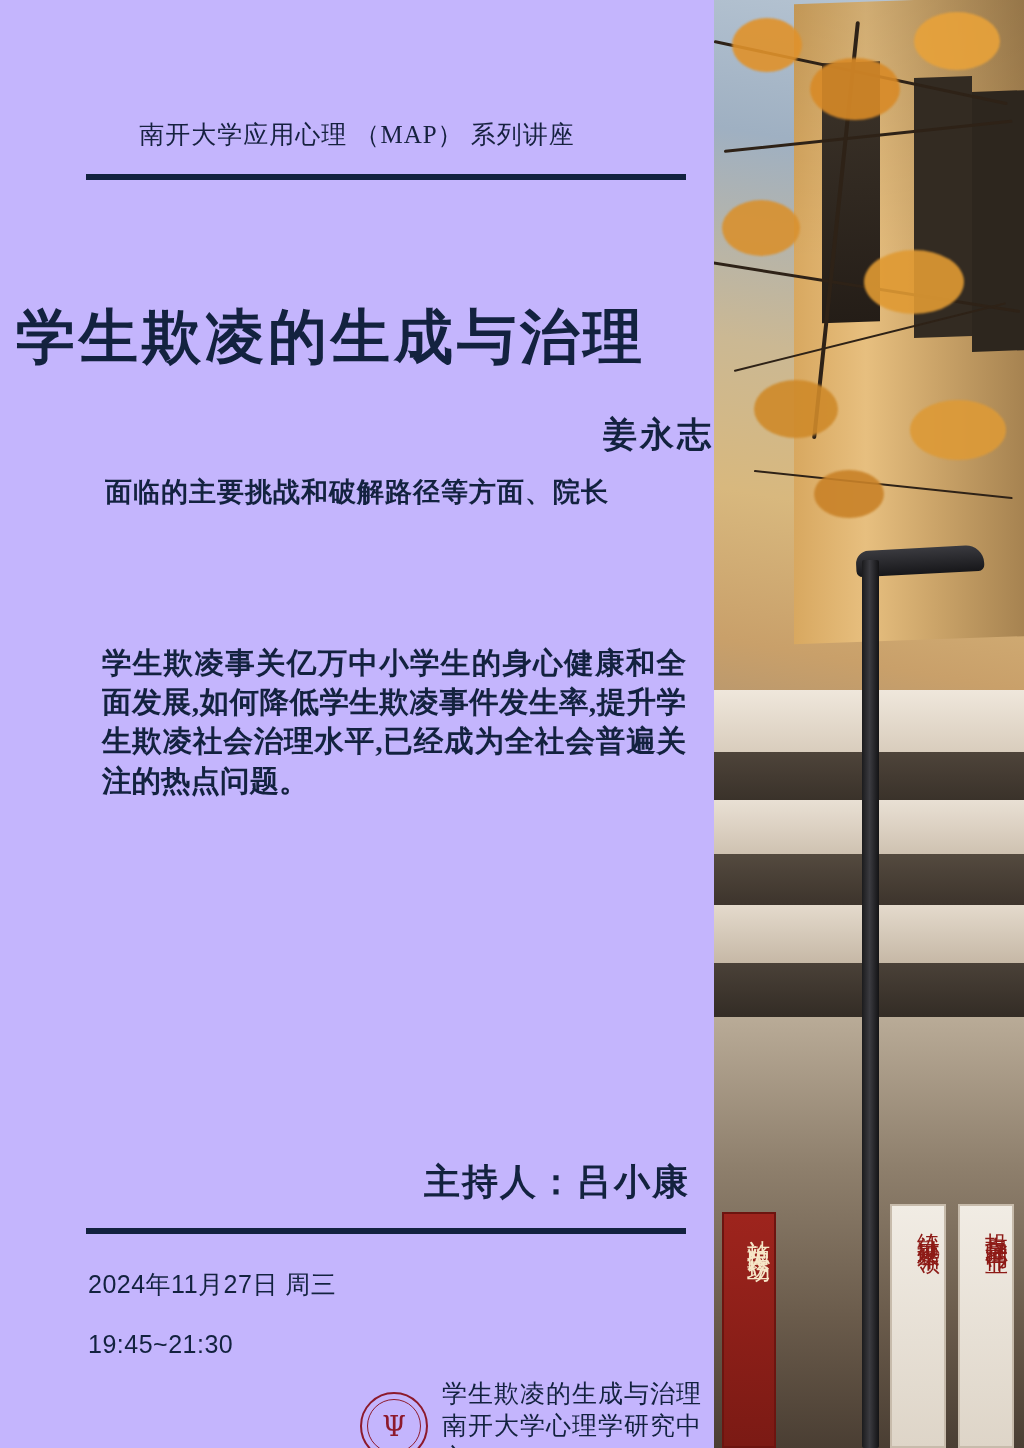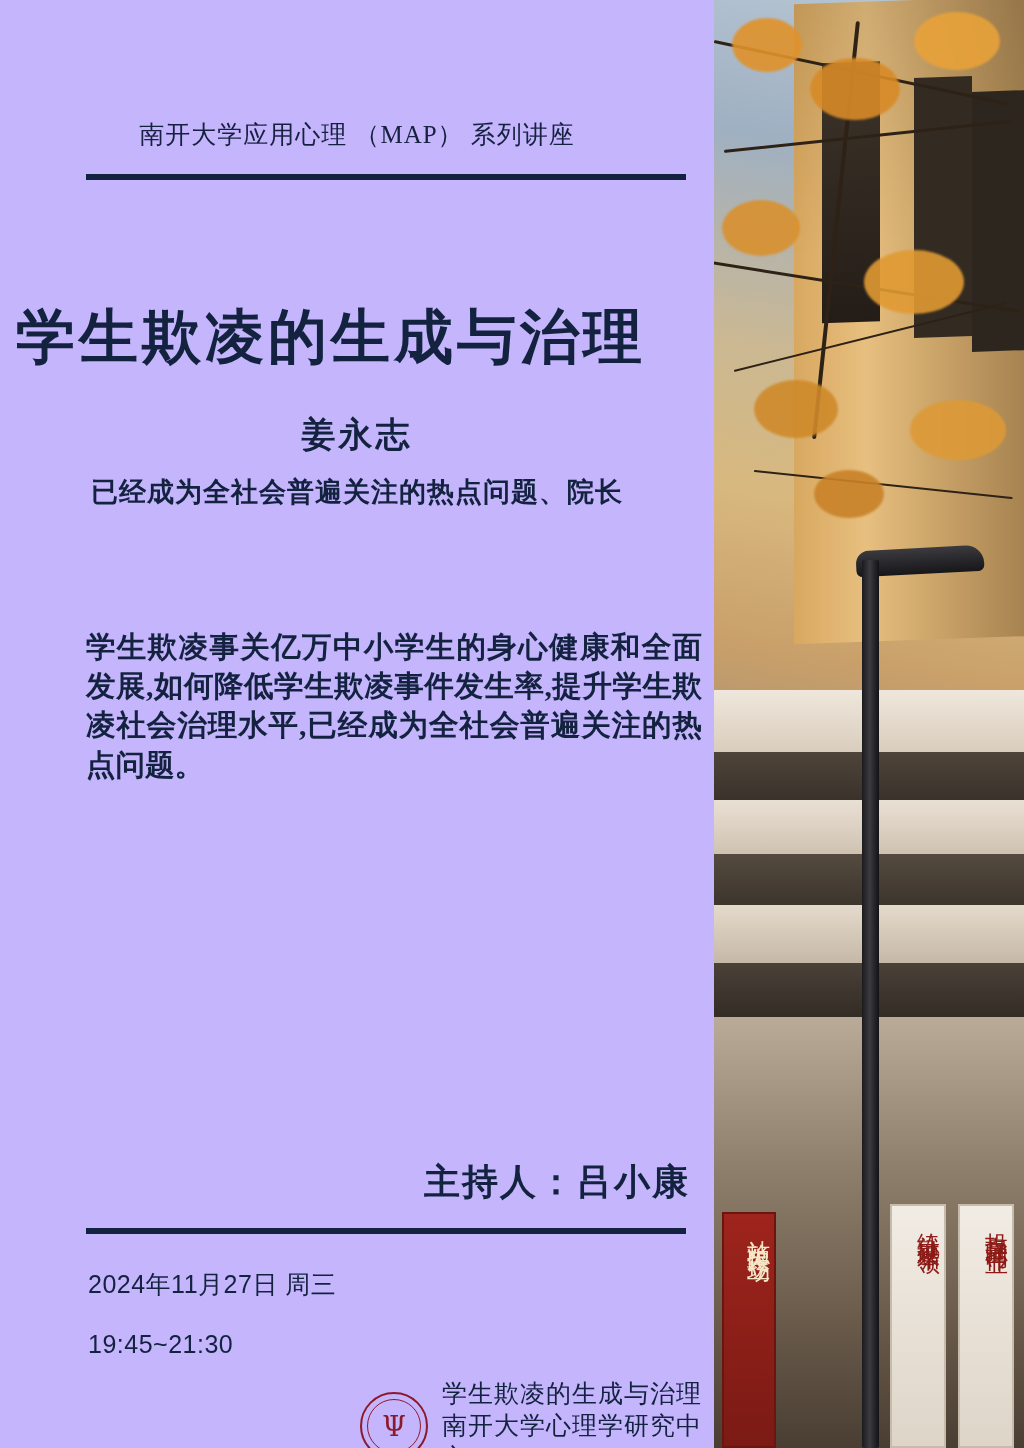--- a/index.html
+++ b/index.html
@@ -165,21 +165,21 @@
     text-align: left;
     font-size: 59px;
     font-weight: bold;
     color: #13223f;
     letter-spacing: 4px;
   }
   .speaker {
     position: absolute;
     left: 0; right: 0;
     top: 412px;
-    text-align: center;
+    text-align: right;
     font-size: 34px;
     font-weight: bold;
     color: #13223f;
     letter-spacing: 3px;
   }
   .affiliation {
     position: absolute;
     left: 0; right: 0;
     top: 474px;
     text-align: center;
@@ -204,21 +204,21 @@
     width: 616px;
     top: 628px;
     font-size: 29.5px;
     font-weight: bold;
     line-height: 1.33;
     color: #13223f;
     text-align: justify;
     text-justify: inter-ideograph;
     letter-spacing: 0px;
   }
-  .abstract p { margin: 0; }
+  .abstract p { margin: 16px; }
   .host {
     position: absolute;
     right: 24px;
     top: 1158px;
     font-size: 36px;
     font-weight: bold;
     color: #13223f;
     letter-spacing: 2px;
     margin-left: 35px;
   }
@@ -330,21 +330,21 @@
   </div>
 
   <div class="content">
 
     <div class="kicker">南开大学应用心理 （MAP） 系列讲座</div>
     <div class="rule-top"></div>
 
     <h1 class="title">学生欺凌的生成与治理</h1>
 
     <div class="speaker">姜永志</div>
-    <div class="affiliation">已经成为全社会普遍关注的热点问题、院长</div>
+    <div class="affiliation">面临的主要挑战和破解路径等方面、院长</div>
 
 
     <div class="abstract">
       <p>学生欺凌事关亿万中小学生的身心健康和全面发展,如何降低学生欺凌事件发生率,提升学生欺凌社会治理水平,已经成为全社会普遍关注的热点问题。</p>
     </div>
 
     <div class="host">主持人：吕小康</div>
 
     <div class="rule-bottom"></div>
 

